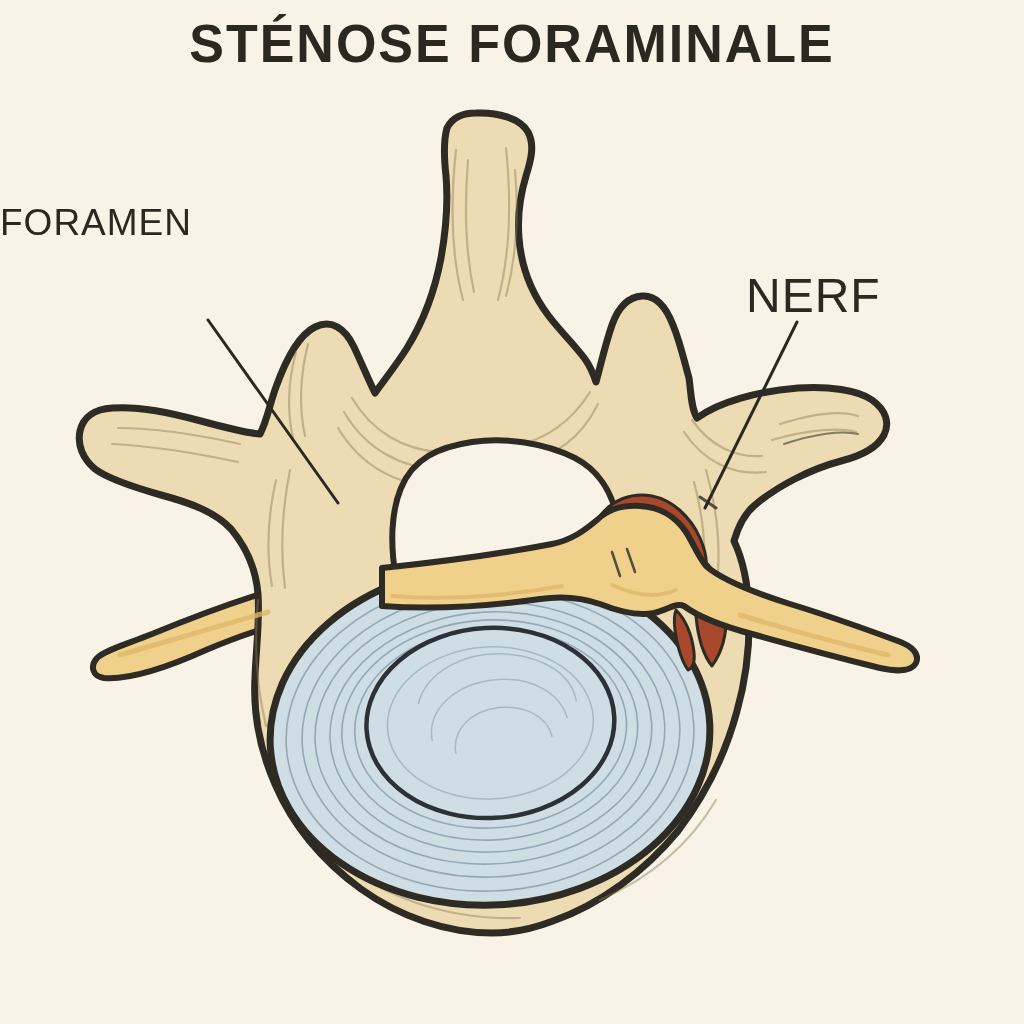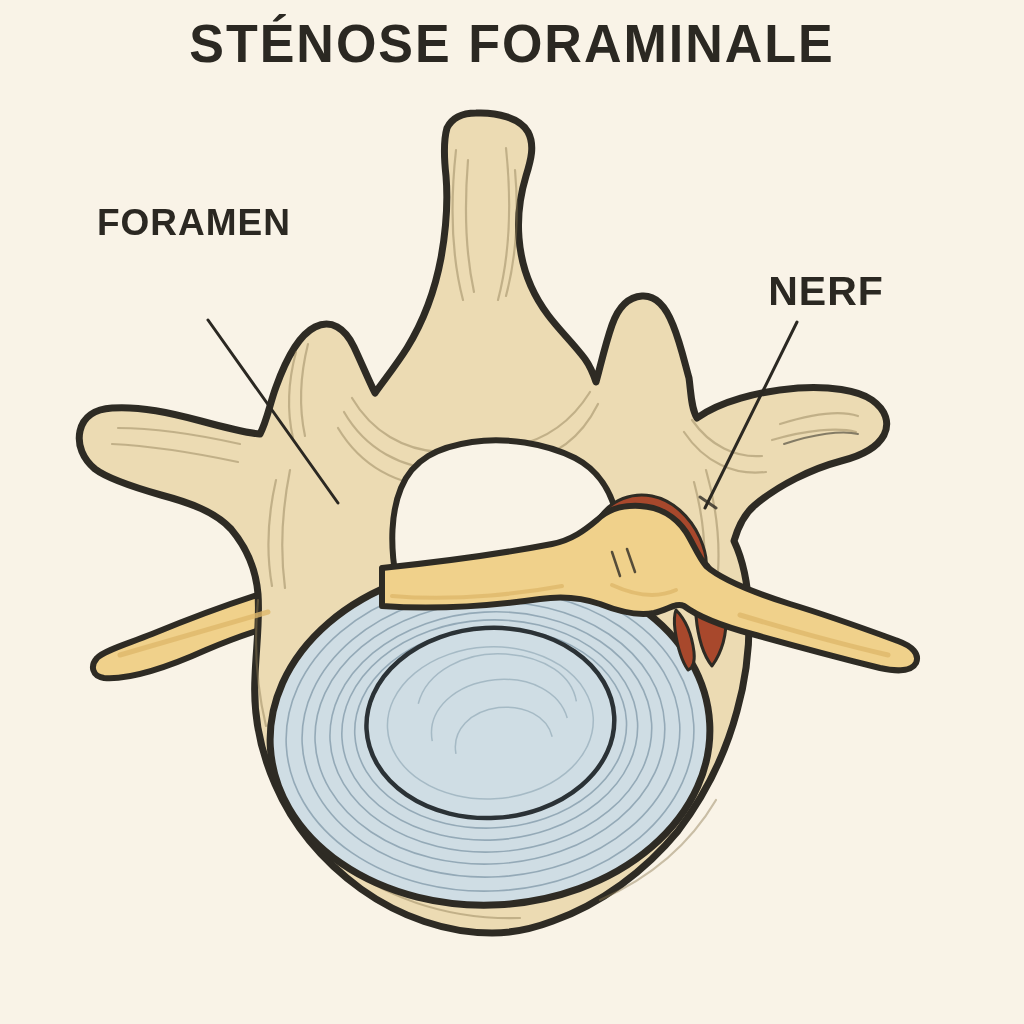--- a/index.html
+++ b/index.html
@@ -11,23 +11,23 @@
   }
   html,body{margin:0;padding:0;}
   body{background:var(--background);font-family:"Liberation Sans",sans-serif;}
   .canvas{position:relative;width:1024px;height:976px;background:var(--background);overflow:hidden;}
   .canvas svg{position:absolute;left:0;top:0;}
   .diagram-title{
     position:absolute;left:0;top:12px;width:1024px;text-align:center;
     font-size:52px;font-weight:bold;letter-spacing:2px;color:var(--ink);
     transform:scaleY(1.04);transform-origin:top center;white-space:nowrap;
   }
-  .label{position:absolute;color:var(--ink);text-align:center;font-weight:bold;}
+  .label{position:absolute;color:var(--ink);}
   .label-foramen{left:0;top:198px;width:388px;font-size:37px;letter-spacing:1px;line-height:49px;}
-  .label-nerf{left:746px;top:268px;width:160px;font-size:41px;letter-spacing:1px;}
+  .label-nerf{left:746px;top:268px;width:160px;font-size:48px;letter-spacing:1px;}
   .label span{display:block;}
   
   .bone{fill:var(--bone);stroke:var(--outline);stroke-width:7;stroke-linejoin:round;}
   .hole{fill:var(--background);stroke:var(--outline);stroke-width:6;stroke-linejoin:round;}
   .nerve{fill:var(--nerve);stroke:var(--outline);stroke-width:6;stroke-linejoin:round;}
   .red{fill:var(--inflammation);stroke:var(--outline);stroke-width:3;stroke-linejoin:round;}
   .hatch{stroke:var(--bone-shade);stroke-width:2.2;fill:none;opacity:.45;stroke-linecap:round;}
   .crease{stroke:var(--outline);fill:none;stroke-linecap:round;}
   .disc-outer{fill:var(--disc);stroke:var(--outline);stroke-width:7;}
   .disc-ring{fill:none;stroke:var(--disc-ring);stroke-width:1.6;opacity:.8;}

